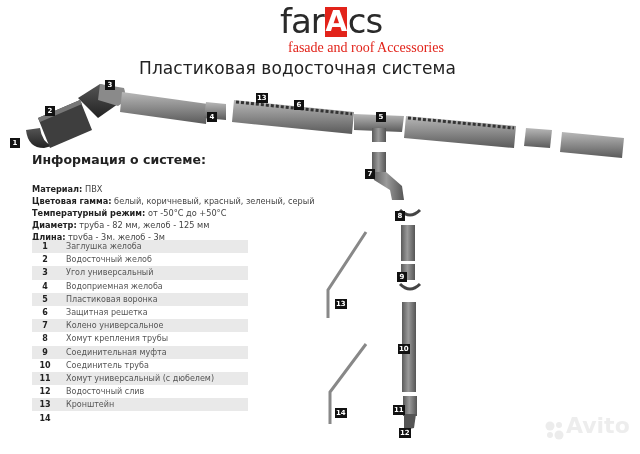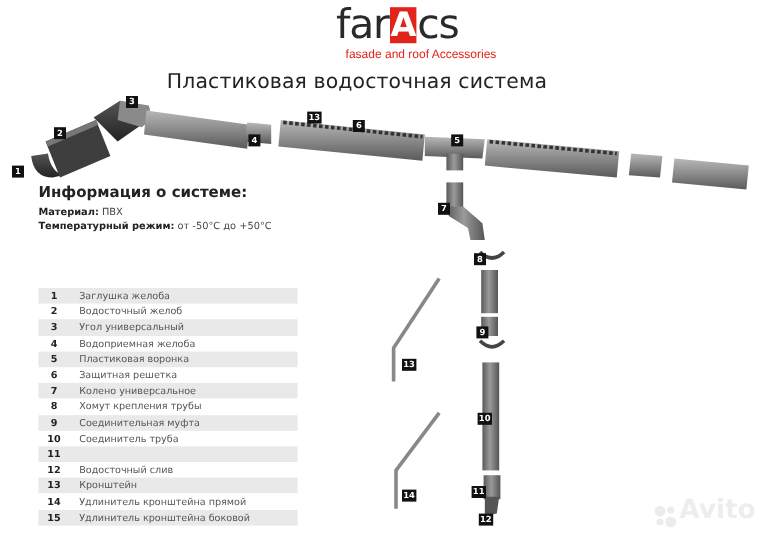--- a/index.html
+++ b/index.html
@@ -2,26 +2,26 @@
 <html><head>
 <meta charset="utf-8">
 <style>
   * { margin: 0; padding: 0; box-sizing: border-box; }
   html, body { width: 640px; height: 454px; overflow: hidden; background: #ffffff; }
   body { position: relative; font-family: "Liberation Sans", sans-serif; color: #222; }
 
   .logo { position: absolute; left: 266px; top: 6px; width: 140px; height: 40px; margin-left: 14px; }
   .logo-main { position: absolute; left: 0; top: -4px; font-size: 34px; font-family: "DejaVu Sans", sans-serif; letter-spacing: -1px; color: #2a2a2a; line-height: 38px; }
   .logo-main .boxA { display: inline-block; background: #e2231a; color: #fff; width: 22px; text-align: center; line-height: 30px; height: 30px; vertical-align: 2px; font-weight: bold; font-size: 28px; margin: 0 1px; }
-  .logo-sub { position: absolute; left: 8px; top: 34px; font-size: 10px; color: #e2231a; white-space: nowrap; }
+  .logo-sub { position: absolute; left: 8px; top: 34px; font-size: 14px; color: #e2231a; white-space: nowrap; font-family: Liberation Serif, serif; }
 
   .title { position: absolute; left: 0; width: 595px; top: 58px; text-align: center; font-size: 17px; color: #222; font-family: "DejaVu Sans", sans-serif; letter-spacing: 0.1px; }
 
   .info { position: absolute; left: 32px; top: 152px; }
-  .info-head { font-size: 12.5px; font-weight: bold; color: #222; margin-bottom: 3px; font-family: "DejaVu Sans", sans-serif; }
+  .info-head { font-size: 12.5px; font-weight: bold; color: #222; margin-bottom: 16px; font-family: "DejaVu Sans", sans-serif; }
   .info-line { font-size: 8.2px; line-height: 12.1px; color: #444; white-space: nowrap; font-family: "DejaVu Sans", sans-serif; }
   .info-line b { color: #222; }
 
   .parts { position: absolute; left: 32px; top: 240px; width: 216px; }
   .part-row { height: 13.2px; display: flex; align-items: center; font-size: 8px; color: #555; font-family: "DejaVu Sans", sans-serif; }
   .part-row:nth-child(odd) { background: #e9e9e9; }
   .part-num { width: 26px; text-align: center; font-weight: bold; color: #222; }
   .part-name { padding-left: 8px; white-space: nowrap; }
 
   .diagram { position: absolute; left: 0; top: 0; width: 640px; height: 454px; pointer-events: none; }
@@ -116,21 +116,24 @@
 <div class="badge" style="left:397px;top:272px">9</div>
 <div class="badge" style="left:398px;top:344px">10</div>
 <div class="badge" style="left:393px;top:405px">11</div>
 <div class="badge" style="left:399px;top:428px">12</div>
 <div class="badge" style="left:335px;top:299px">13</div>
 <div class="badge" style="left:335px;top:408px">14</div>
 
 <div class="info">
   <div class="info-head">Информация о системе:</div>
   <div class="info-line"><b>Материал:</b><span> ПВХ</span></div>
+  <div class="info-line"><b>Цветовая гамма:</b><span> белый, коричневый, красный, зеленый, серый</span></div>
   <div class="info-line"><b>Температурный режим:</b><span> от -50°С до +50°С</span></div>
+  <div class="info-line"><b>Диаметр:</b><span> труба - 82 мм, желоб - 125 мм</span></div>
+  <div class="info-line"><b>Длина:</b><span> труба - 3м, желоб - 3м</span></div>
 </div>
 
 <div class="parts">
   <div class="part-row">
       <span class="part-num">1</span>
       <span class="part-name">Заглушка желоба</span>
     </div>
   <div class="part-row">
       <span class="part-num">2</span>
       <span class="part-name">Водосточный желоб</span>
@@ -162,36 +165,32 @@
   <div class="part-row">
       <span class="part-num">9</span>
       <span class="part-name">Соединительная муфта</span>
     </div>
   <div class="part-row">
       <span class="part-num">10</span>
       <span class="part-name">Соединитель труба</span>
     </div>
   <div class="part-row">
       <span class="part-num">11</span>
+      <span class="part-name">Хомут универсальный (с дюбелем)</span>
     </div>
   <div class="part-row">
       <span class="part-num">12</span>
       <span class="part-name">Водосточный слив</span>
     </div>
   <div class="part-row">
       <span class="part-num">13</span>
       <span class="part-name">Кронштейн</span>
     </div>
   <div class="part-row">
       <span class="part-num">14</span>
-      <span class="part-name">Удлинитель кронштейна прямой</span>
-    </div>
-  <div class="part-row">
-      <span class="part-num">15</span>
-      <span class="part-name">Удлинитель кронштейна боковой</span>
     </div>
 </div>
 
 <svg class="wm-dots" width="22" height="22">
   <circle cx="6" cy="6" r="4.5" fill="#ececec"></circle>
   <circle cx="15" cy="5" r="3" fill="#ececec"></circle>
   <circle cx="6" cy="15" r="3" fill="#ececec"></circle>
   <circle cx="15" cy="15" r="4.5" fill="#ececec"></circle>
 </svg>
 <div class="watermark" style="left:566px">Avito</div>

